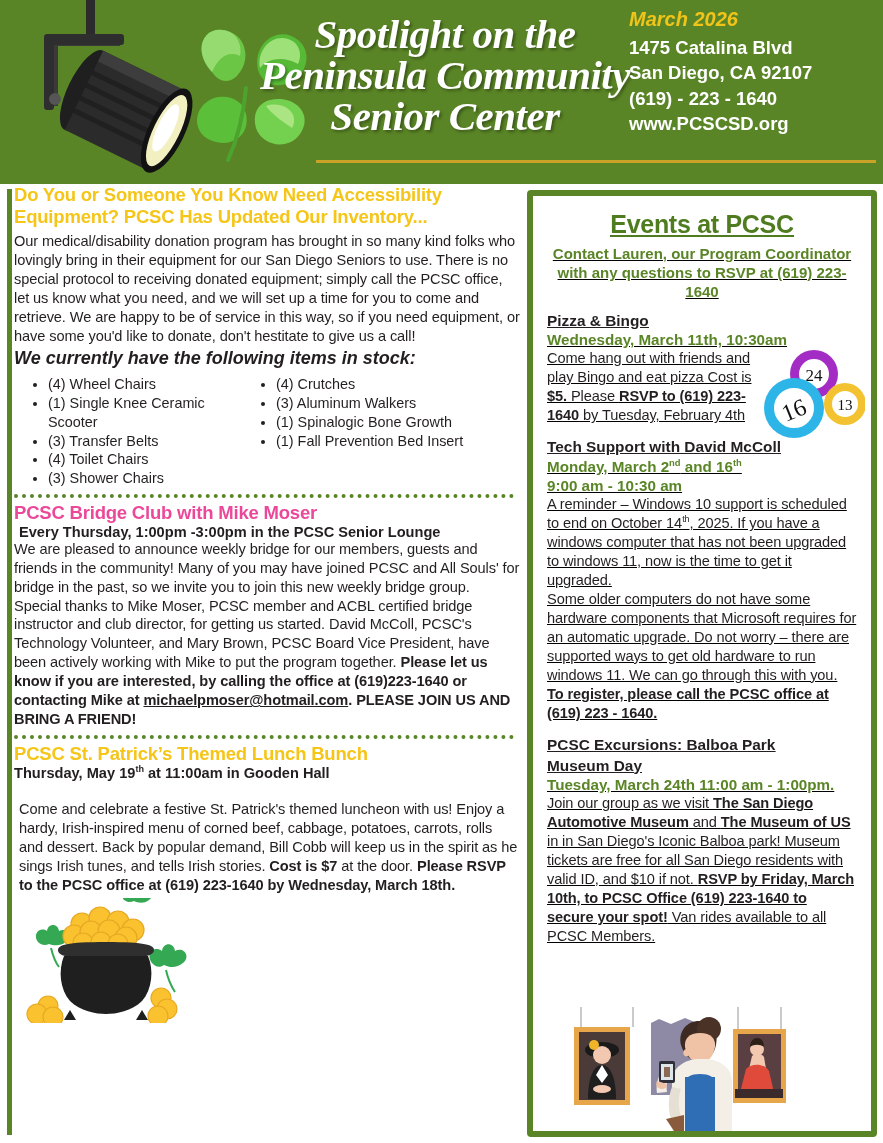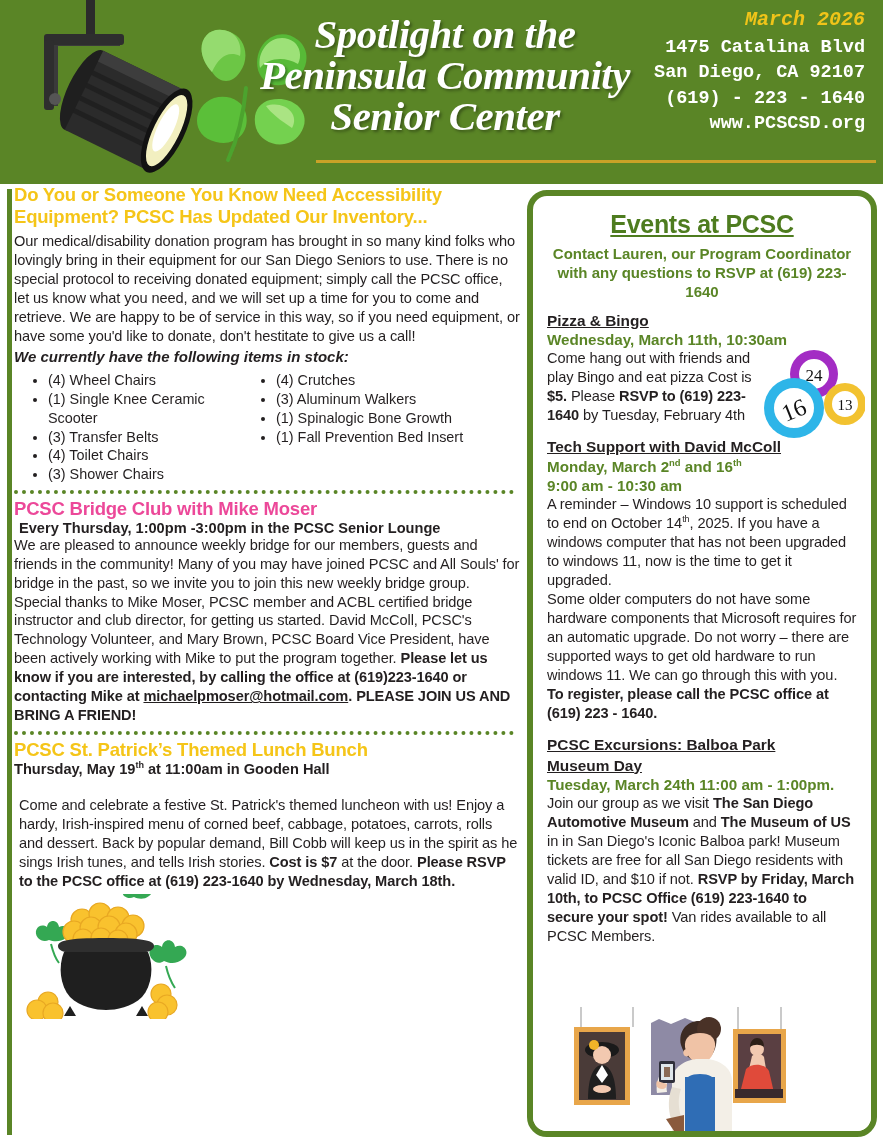--- a/index.html
+++ b/index.html
@@ -33,23 +33,23 @@
     line-height: 1.0;
     letter-spacing: -0.5px;
     text-shadow: 2px 2px 3px rgba(0,0,0,.35);
     z-index: 6;
   }
   .title-block .l1 { font-size: 41px; }
   .title-block .l2 { font-size: 41px; text-align: center; }
   .title-block .l3 { font-size: 41px; }
 
   .contact-block {
-    position: absolute; right: 18px; top: 6px; width: 230px;
-    text-align: right;
-    font-family: Liberation Mono, monospace;
+    position: absolute; right: 24px; top: 6px; width: 230px;
+    text-align: left;
+    font-family: Liberation Sans, sans-serif;
     font-weight: bold;
     color: #ffffff;
     line-height: 1.38;
     z-index: 7;
   }
   .contact-block .issue-date {
     color: #f0c419; font-style: italic; font-size: 20px; margin-bottom: 1px;
   }
   .contact-block .addr { font-size: 18.5px; }
 
@@ -77,42 +77,43 @@
   h2.art-head {
     font-size: 18.5px; font-weight: bold; line-height: 1.18; letter-spacing: -0.2px;
   }
   h2.gold { color: #f5c518; }
   h2.green { color: #ec4899; }
 
   .art-body {
     font-size: 14.6px; color: #231f20; line-height: 1.30; letter-spacing: -0.1px;
   }
   .art-body p { margin-bottom: 0; }
-  .art-sub { font-size: 15px; font-weight: bold; font-style: italic; color:#231f20; margin-top:3px;}
+  .art-sub { font-size: 18px; font-weight: bold; font-style: italic; color:#231f20; margin-top:3px;}
   .art-when { font-size: 14.6px; font-weight: bold; color:#231f20; }
   b, strong { font-weight: bold; }
   .ul-link { text-decoration: underline; }
 
   .stock-cols { display: flex; margin-top: 6px; margin-bottom: 2px; }
   .stock-cols ul { list-style: disc; margin-left: 34px; }
   .stock-cols ul li { font-size: 14.4px; color:#231f20; line-height:1.30; margin-bottom:0px; }
   .stock-col-a { width: 228px; }
   .stock-col-b { width: 265px; }
 
   .lunch-bottom { display:flex; margin-top: 9px; }
   .lunch-bottom .txt { width: 310px; font-size:14.6px; color:#231f20; line-height:1.34; }
   .pot-art { position:relative; width:175px; height:125px; margin-left:6px; margin-top:-6px;}
 
   
   .right-panel {
     position: absolute; left: 527px; top: 6px; width: 350px; height: 947px;
     border: 6px solid #5a8526;
-    border-radius: 20px;
+    border-radius: 4px;
     background: #ffffff;
     overflow: hidden;
+    text-decoration: underline;
   }
   .right-inner { padding: 14px 14px 0 14px; position:relative; height:100%; }
   .events-title {
     text-align:center; color:#4e7c1f; font-size: 25px; font-weight:bold;
     text-decoration: underline; letter-spacing:-0.3px; margin-bottom: 6px;
   }
   .events-sub {
     text-align:center; color:#5a8526; font-size:15px; font-weight:bold; line-height:1.26;
     margin-bottom: 10px; padding: 0 4px;
   }

